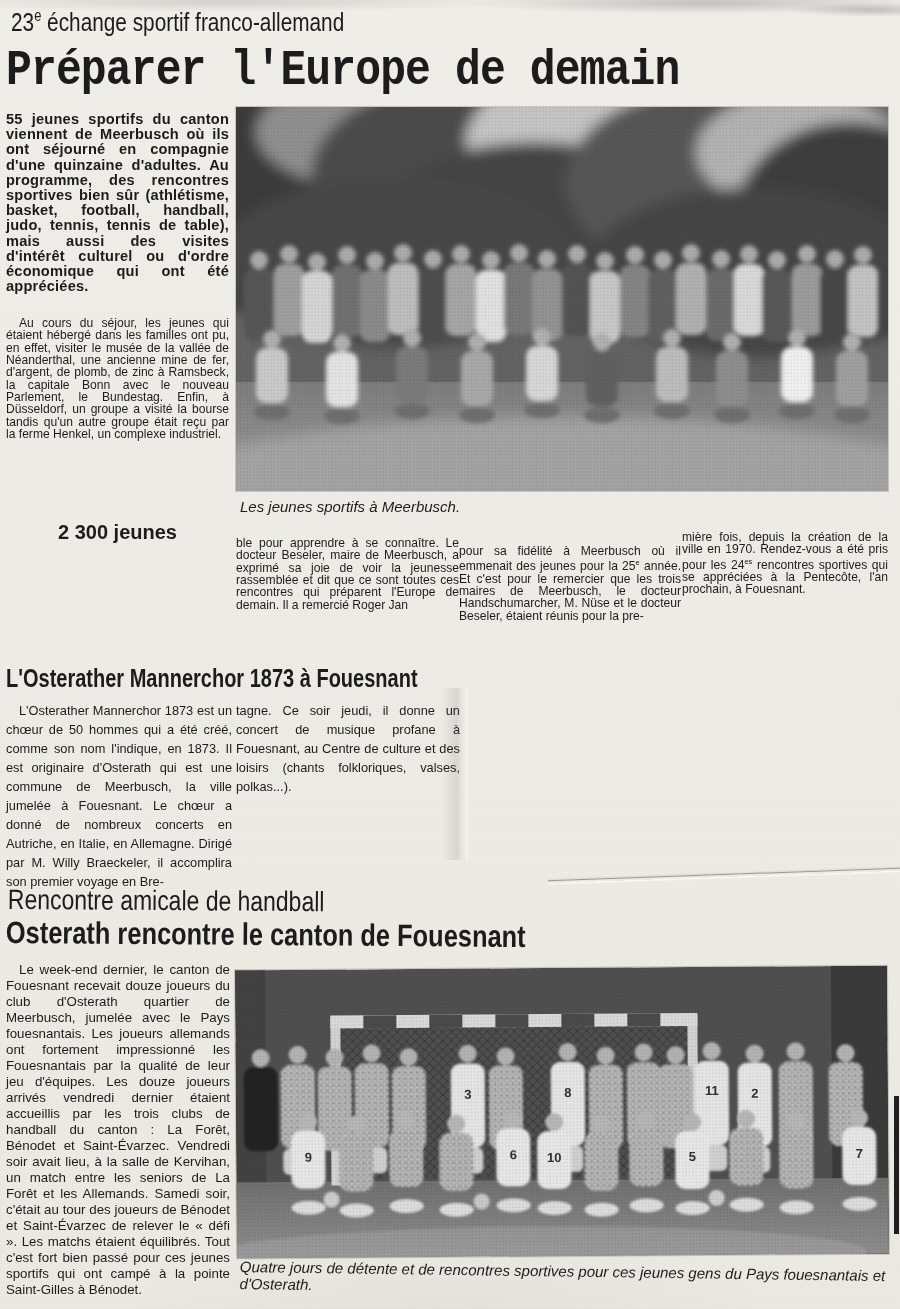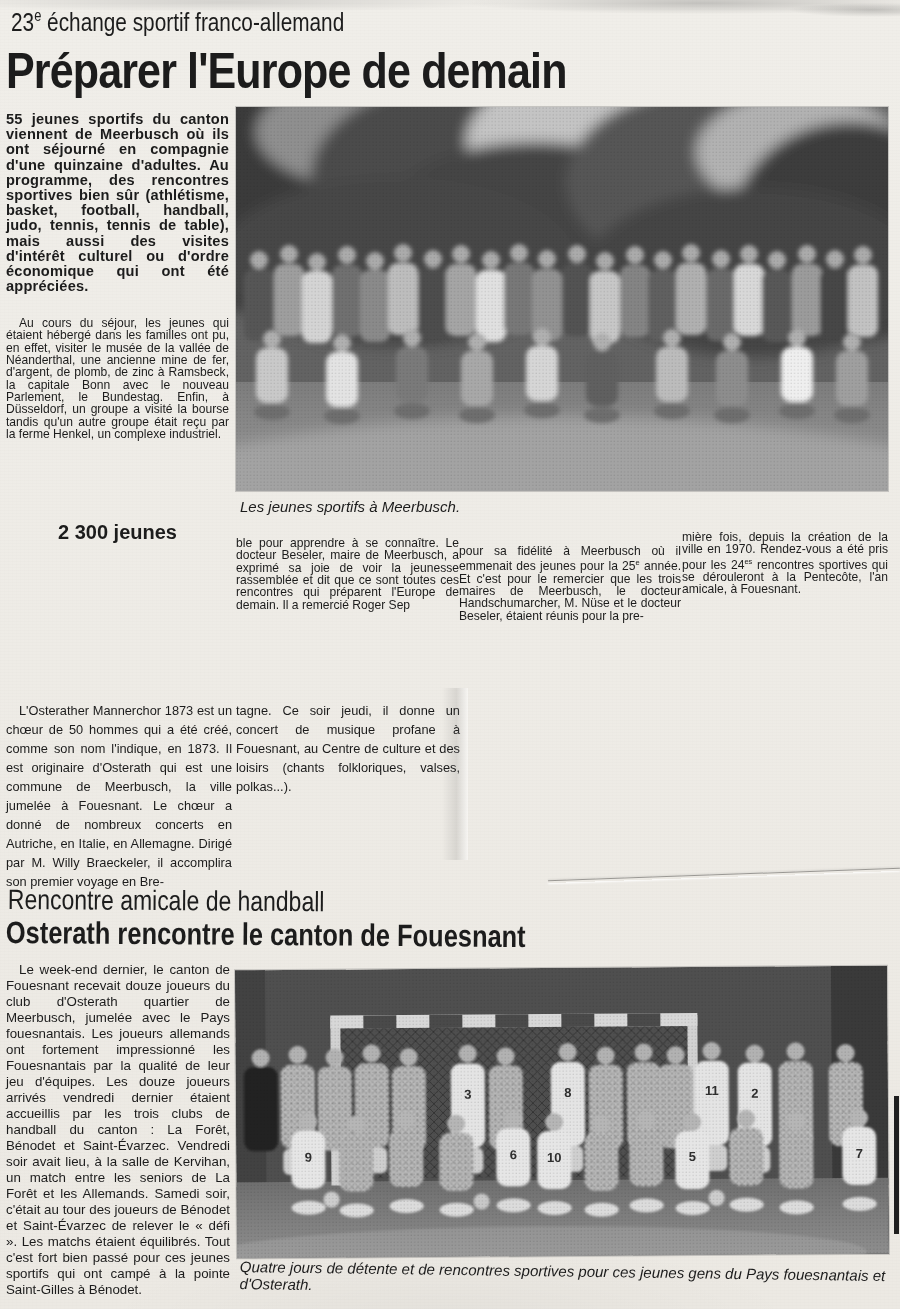--- a/index.html
+++ b/index.html
@@ -39,21 +39,21 @@
 </head>
 <body>
 
 <div class="page">
 
   <div class="abs kicker" style="left:11px;top:6px;">
     <span class="cond" style="transform:scaleX(.8);">
       <span>23</span><sup>e</sup><span> échange sportif franco-allemand</span>
     </span>
   </div>
-  <div class="abs h1" style="left:6px;top:42px;">
+  <div class="abs h1" style="left:6px;top:42px;font-family:Liberation Mono, monospace;">
     <span class="cond" style="transform:scaleX(.86);">Préparer l'Europe de demain</span>
   </div>
 
   <p class="abs lead" style="left:6px;top:112px;width:223px;">55 jeunes sportifs du canton viennent de Meerbusch où ils ont séjourné en compagnie d'une quinzaine d'adultes. Au programme, des rencontres sportives bien sûr (athlétisme, basket, football, handball, judo, tennis, tennis de table), mais aussi des visites d'intérêt culturel ou d'ordre économique qui ont été appréciées.</p>
   <p class="abs body ind" style="left:6px;top:317px;width:223px;">Au cours du séjour, les jeunes qui étaient hébergé dans les familles ont pu, en effet, visiter le musée de la vallée de Néanderthal, une ancienne mine de fer, d'argent, de plomb, de zinc à Ramsbeck, la capitale Bonn avec le nouveau Parlement, le Bundestag. Enfin, à Düsseldorf, un groupe a visité la bourse tandis qu'un autre groupe était reçu par la ferme Henkel, un complexe industriel.</p>
   <p class="abs subhead" style="left:6px;top:521px;width:223px;">2 300 jeunes</p>
 
   <svg class="abs photo" style="left:236px;top:107px;" width="652" height="384" viewBox="0 0 652 384" role="img">
     <defs>
       <pattern id="ht" width="3.4" height="3.4" patternUnits="userSpaceOnUse">
@@ -166,24 +166,27 @@
         <ellipse cx="436" cy="304" rx="18" ry="8"></ellipse>
           <ellipse cx="496" cy="308" rx="18" ry="8"></ellipse>
         <ellipse cx="561" cy="304" rx="18" ry="8"></ellipse>
           <ellipse cx="616" cy="308" rx="18" ry="8"></ellipse>
       </g>
     </g>
     <rect width="652" height="384" fill="url(#ht)" opacity=".17"></rect>
   </svg>
   <p class="abs cap" style="left:240px;top:498px;">Les jeunes sportifs à Meerbusch.</p>
 
-  <p class="abs body" style="left:236px;top:537px;width:223px;">ble pour apprendre à se connaître. Le docteur Beseler, maire de Meerbusch, a exprimé sa joie de voir la jeunesse rassemblée et dit que ce sont toutes ces rencontres qui préparent l'Europe de demain. Il a remercié Roger Sep</p>
+  <p class="abs body" style="left:236px;top:537px;width:223px;">ble pour apprendre à se connaître. Le docteur Beseler, maire de Meerbusch, a exprimé sa joie de voir la jeunesse rassemblée et dit que ce sont toutes ces rencontres qui préparent l'Europe de demain. Il a remercié Roger Jan</p>
   <p class="abs body" style="left:459px;top:524px;width:222px;margin-top:21px;"><span>pour sa fidélité à Meerbusch où il emmenait des jeunes pour la 25</span><sup>e</sup><span> année. Et c'est pour le remercier que les trois maires de Meerbusch, le docteur Handschumarcher, M. Nüse et le docteur Beseler, étaient réunis pour la pre-</span></p>
-  <p class="abs body" style="left:682px;top:531px;width:206px;"><span>mière fois, depuis la création de la ville en 1970. Rendez-vous a été pris pour les 24</span><sup>es</sup><span> rencontres sportives qui se dérouleront à la Pentecôte, l'an amicale, à Fouesnant.</span></p>
-
+  <p class="abs body" style="left:682px;top:531px;width:206px;"><span>mière fois, depuis la création de la ville en 1970. Rendez-vous a été pris pour les 24</span><sup>es</sup><span> rencontres sportives qui se appréciées à la Pentecôte, l'an prochain, à Fouesnant.</span></p>
+
+  <div class="abs h2" style="left:6px;top:664px;">
+    <span class="cond" style="transform:scaleX(.8);">L'Osterather Mannerchor 1873 à Fouesnant</span>
+  </div>
   <p class="abs body b2 ind" style="left:6px;top:701px;width:226px;">L'Osterather Mannerchor 1873 est un chœur de 50 hommes qui a été créé, comme son nom l'indique, en 1873. Il est originaire d'Osterath qui est une commune de Meerbusch, la ville jumelée à Fouesnant. Le chœur a donné de nombreux concerts en Autriche, en Italie, en Allemagne. Dirigé par M. Willy Braeckeler, il accomplira son premier voyage en Bre-</p>
   <p class="abs body b2" style="left:236px;top:701px;width:224px;">tagne. Ce soir jeudi, il donne un concert de musique profane à Fouesnant, au Centre de culture et des loisirs (chants folkloriques, valses, polkas...).</p>
   <div class="abs foldshadow" style="left:442px;top:688px;width:26px;height:172px;"></div>
 
   <div class="abs tear" style="left:548px;top:874px;width:352px;height:2px;"></div>
 
   <div class="abs kicker" style="left:8px;top:884px;font-size:28px;transform:rotate(.4deg);transform-origin:0 0;">
     <span class="cond" style="transform:scaleX(.82);">Rencontre amicale de handball</span>
   </div>
   <div class="abs h3" style="left:6px;top:915px;transform:rotate(.45deg);transform-origin:0 0;">

